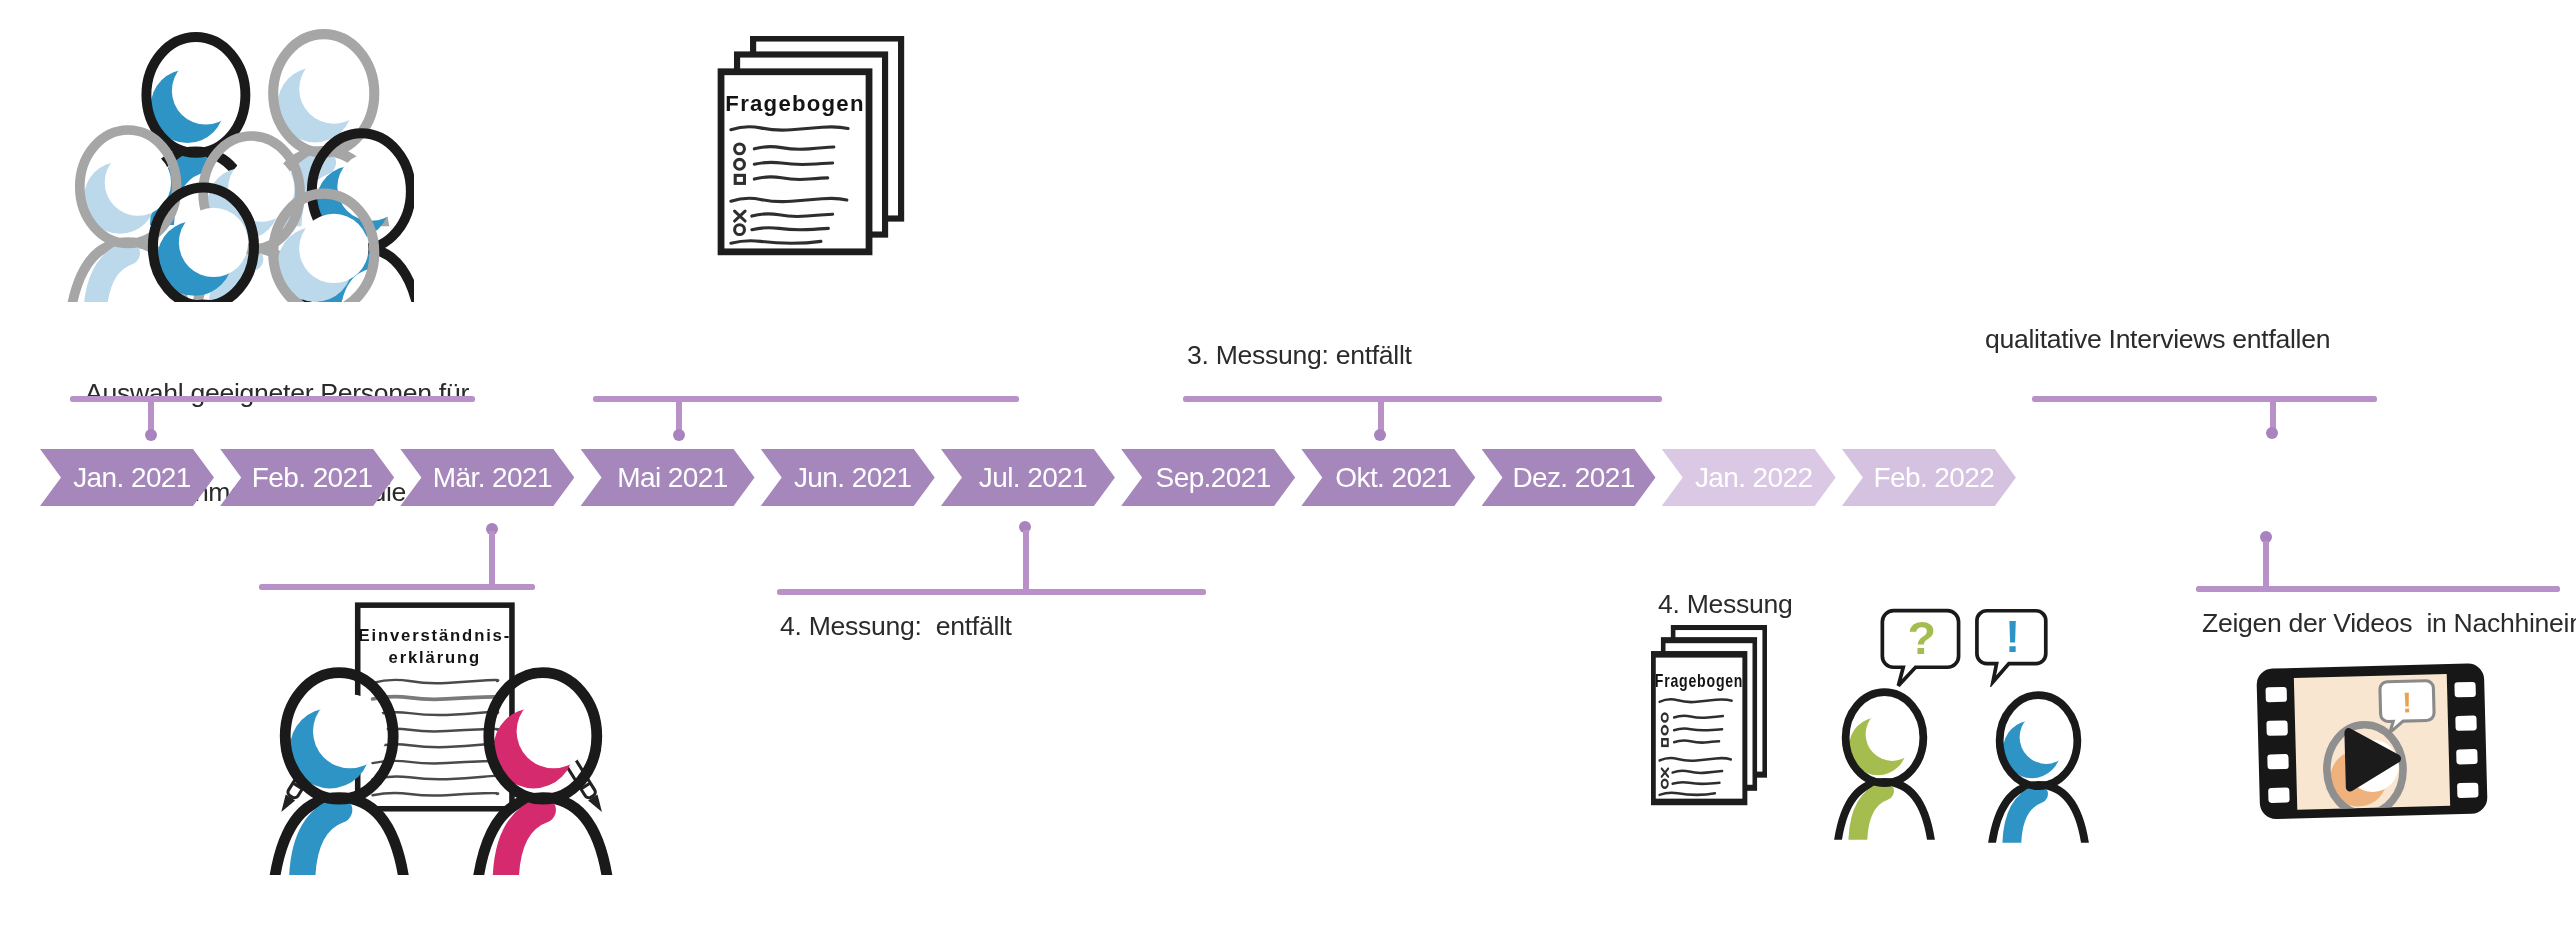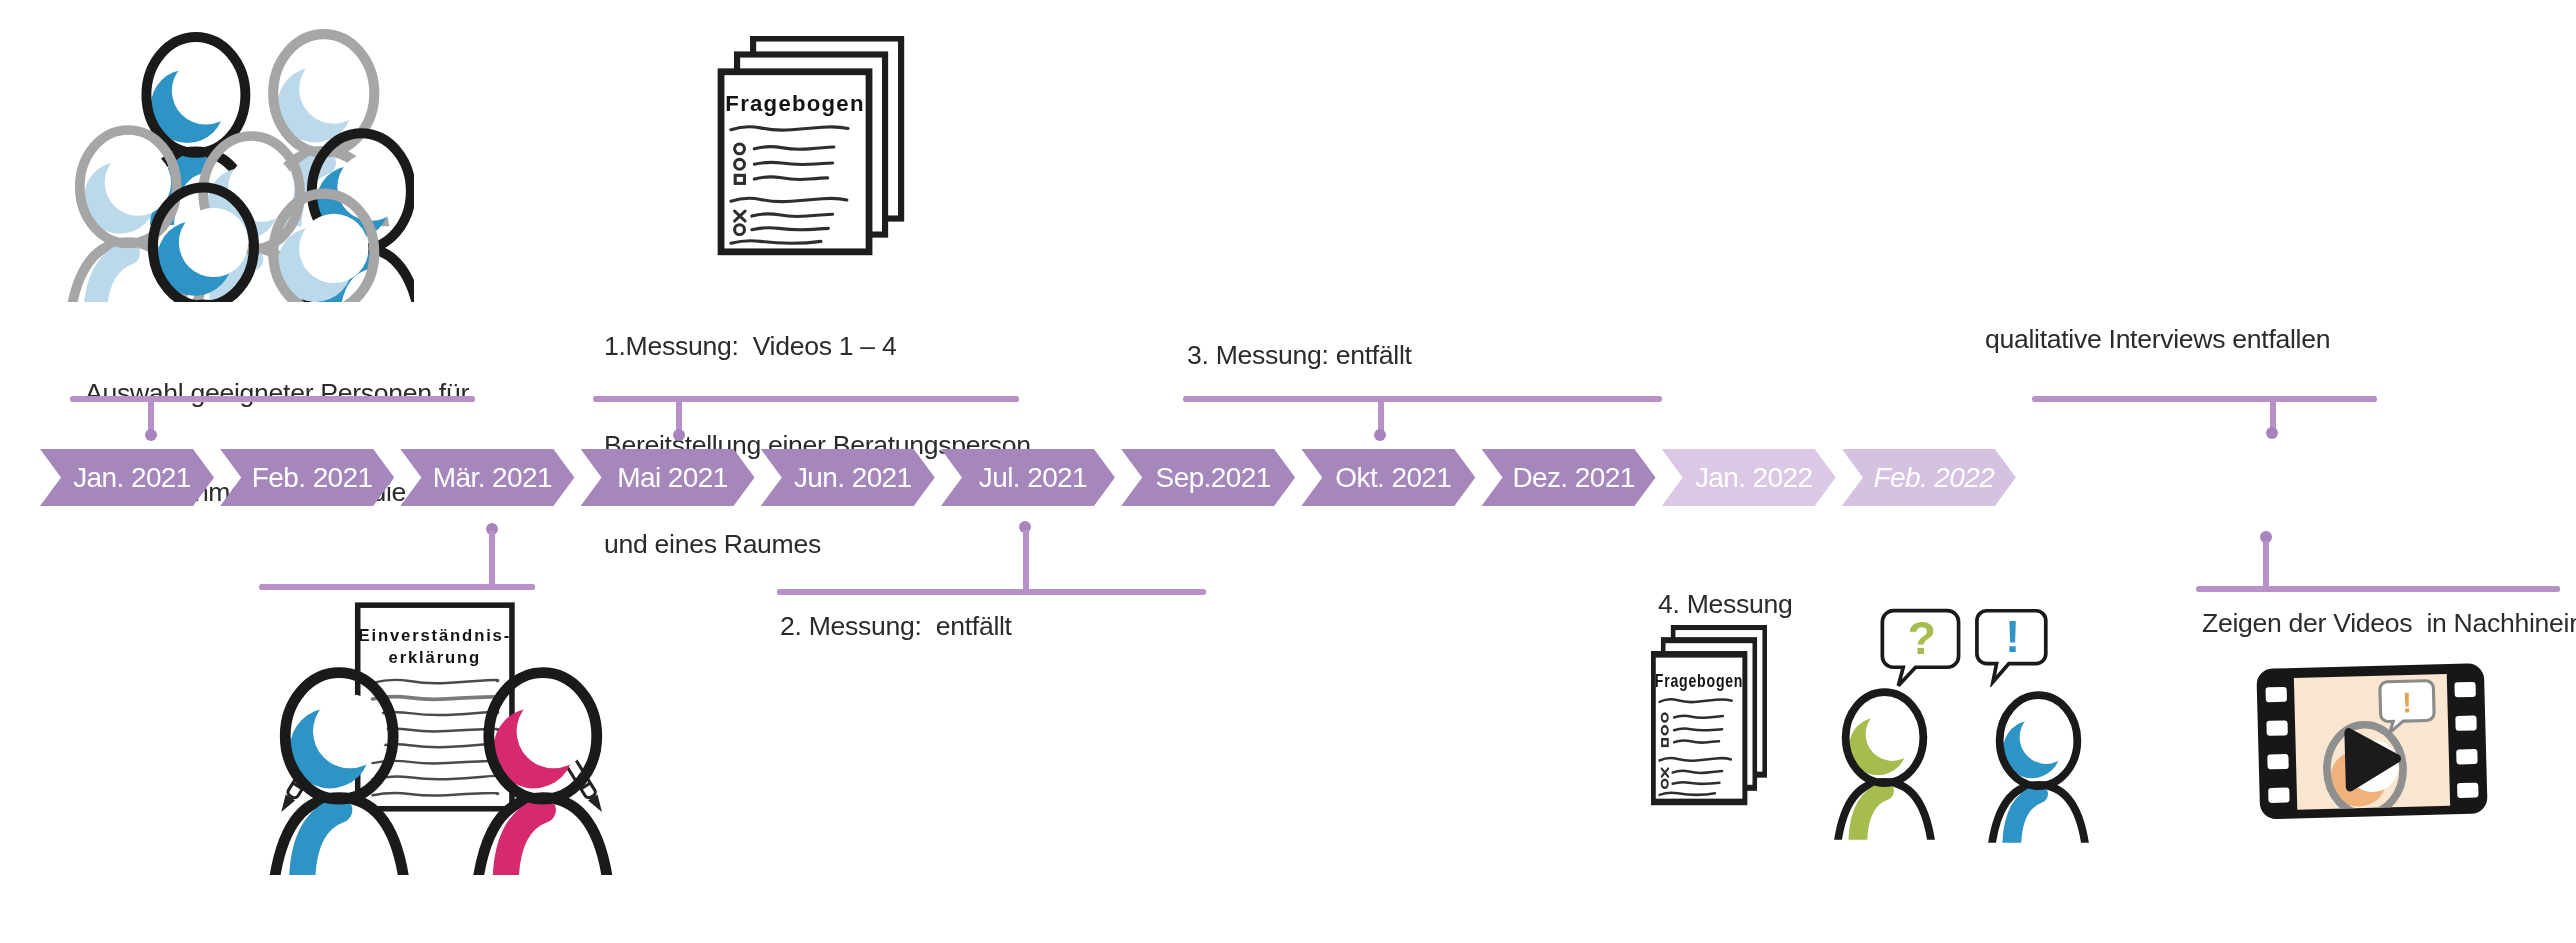--- a/index.html
+++ b/index.html
@@ -19,21 +19,21 @@
   }
   .chevron{
     position:relative;height:57px;width:174px;flex:0 0 174px;
     display:flex;align-items:center;justify-content:center;
     clip-path:polygon(0 0, calc(100% - 21px) 0, 100% 50%, calc(100% - 21px) 100%, 0 100%, 21px 50%);
     color:#ffffff;font-size:28px;letter-spacing:-0.6px;white-space:pre;
   }
   .chevron span{margin-left:10px;}
   .chevron.solid{background:var(--purple);}
   .chevron.light{background:var(--purple_light);}
-  .chevron.lighter{background:var(--purple_lighter);font-style:italic;}
+  .chevron.lighter{background:var(--purple_lighter);}
   
   .hline{position:absolute;height:5.6px;background:var(--connector);border-radius:2.5px;}
   .vline{position:absolute;width:5.6px;background:var(--connector);}
   .dot{position:absolute;width:12.4px;height:12.4px;border-radius:50%;background:var(--connector_dot);}
   
   .caption{position:absolute;font-size:26.6px;line-height:1.24;letter-spacing:-0.3px;color:var(--ink);white-space:pre;}
   
   svg{display:block;}
   svg text{font-family:"Liberation Sans", sans-serif;}
   .p-blue{--c:var(--blue);--o:var(--outline_dark);}
@@ -95,25 +95,20 @@
       <path d="M56 314 q22 -5 44 -2 t45 2 t35 -2"></path>
       <path d="M22 336 q24 -6 48 -3 t50 3 t48 -3"></path>
       <circle cx="36" cy="183" r="8"></circle>
       <circle cx="36" cy="208" r="8"></circle>
       <rect x="29" y="226" width="15" height="13"></rect>
       <path d="M28 284 l17 16 M45 284 l-17 16"></path>
       <circle cx="36" cy="314" r="8"></circle>
     </g>
   </svg>
 
-  <div class="caption" style="left:604px;top:264px">
-    <div>1.Messung:  Videos 1 – 4</div>
-    <div>Bereitstellung einer Beratungsperson</div>
-    <div>und eines Raumes</div>
-  </div>
   <div class="hline" style="left:593px;top:396px;width:426px"></div>
   <div class="vline" style="left:676px;top:402px;height:31px"></div>
   <div class="dot" style="left:673px;top:429px"></div>
 
   <div class="caption" style="left:1187px;top:339px">3. Messung: entfällt</div>
   <div class="hline" style="left:1183px;top:396px;width:479px"></div>
   <div class="vline" style="left:1378px;top:402px;height:31px"></div>
   <div class="dot" style="left:1374px;top:429px"></div>
 
   <div class="caption" style="left:1985px;top:323px">qualitative Interviews entfallen</div>
@@ -168,21 +163,21 @@
   </svg>
 
   <div class="caption" style="left:262px;top:880px">
     
     
   </div>
 
   <div class="dot" style="left:1019px;top:521px"></div>
   <div class="vline" style="left:1023px;top:530px;height:60px"></div>
   <div class="hline" style="left:777px;top:589px;width:429px"></div>
-  <div class="caption" style="left:780px;top:610px">2. Messung:  entfällt</div>
+  <div class="caption" style="left:780px;top:610px">4. Messung:  entfällt</div>
 
   <div class="caption" style="left:1658px;top:588px">4. Messung</div>
 
   <svg class="abs" style="left:1651px;top:625px" width="145" height="182" viewBox="0 0 380 360" preserveAspectRatio="none">
     <rect x="58" y="4" width="240" height="292" fill="#fff" stroke="#1d1d1d" stroke-width="12"></rect>
     <rect x="32" y="30" width="240" height="292" fill="#fff" stroke="#1d1d1d" stroke-width="12"></rect>
     <rect x="6" y="58" width="240" height="292" fill="#fff" stroke="#1d1d1d" stroke-width="13"></rect>
     <text class="doc-title" x="126" y="122" font-size="37" letter-spacing="2" text-anchor="middle">Fragebogen</text>
     <g class="sq" stroke-width="6">
       <path d="M22 152 q24 -8 48 -3 t50 3 t50 -4 t42 2"></path>

